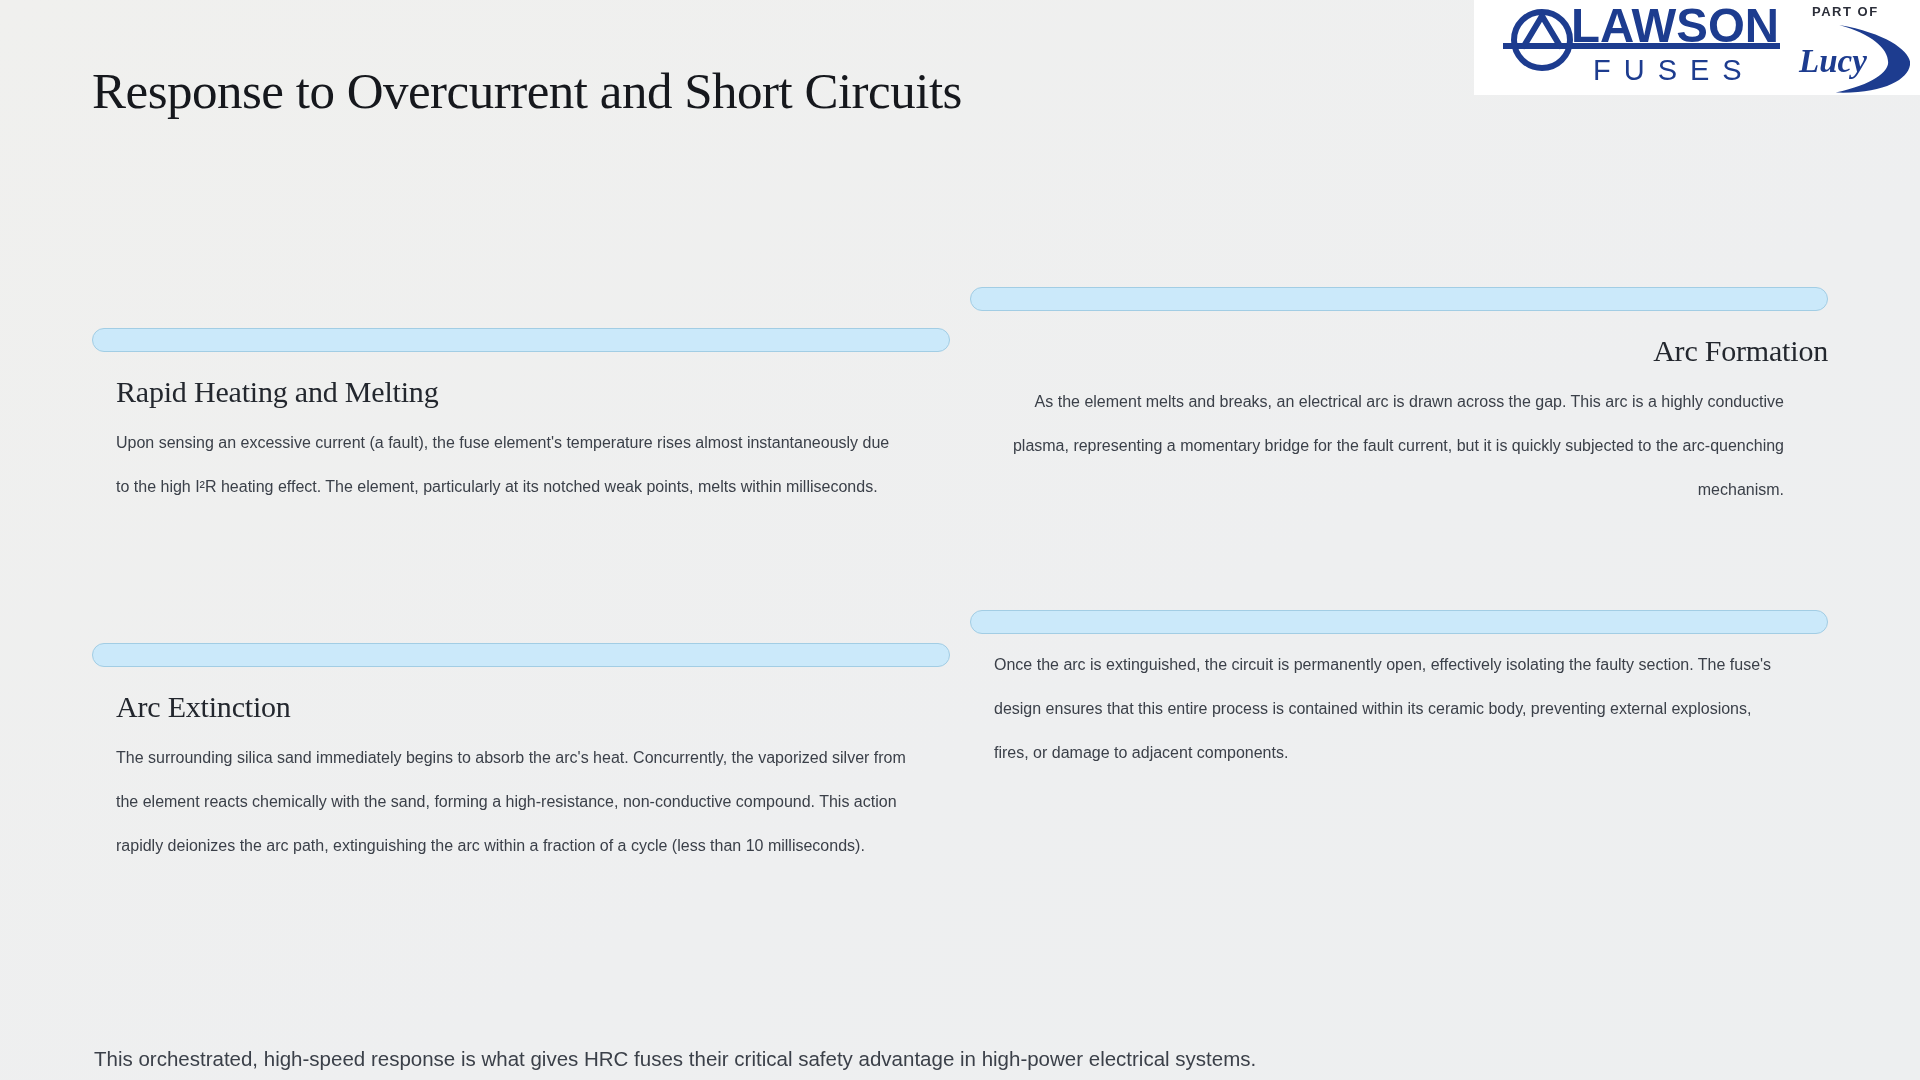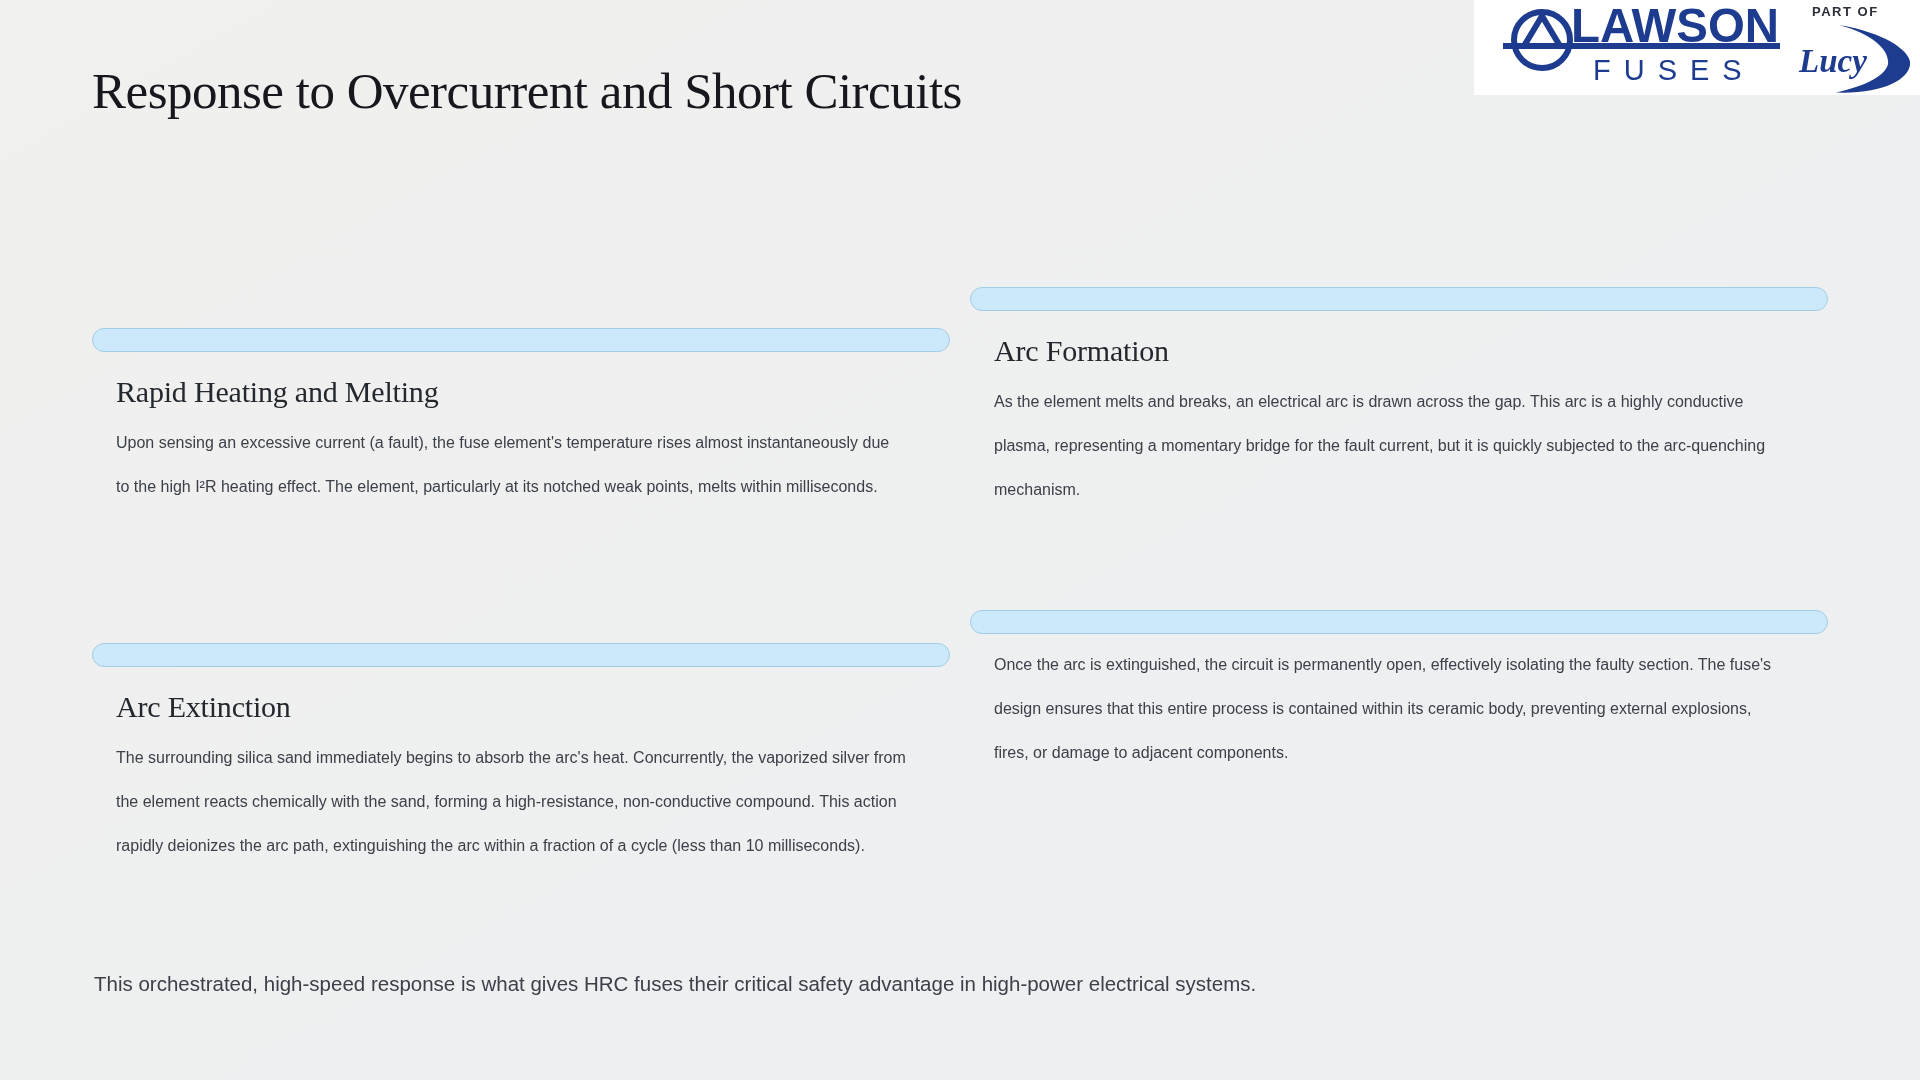--- a/index.html
+++ b/index.html
@@ -18,24 +18,24 @@
     color:var(--title-color,#16181d);
     letter-spacing:-0.5px;
     margin:0;
   }
   .intro, .footer-note{
     position:absolute;left:94px;
     font-size:20.5px;line-height:36px;
     color:var(--body-color,#3b4049);
   }
   .intro{top:176px;width:1710px;}
-  .footer-note{top:930px;width:1760px;margin-top:36px;}
+  .footer-note{top:1005px;width:1760px;margin-top:36px;}
   .card{position:absolute;}
   .card-1{left:92px;top:328px;width:858px;}
-  .card-2{left:970px;top:287px;width:858px;}
+  .card-2{left:970px;top:287px;width:858px;text-align:right;}
   .card-3{left:92px;top:643px;width:858px;}
   .card-4{left:970px;top:610px;width:858px;}
   .pill{
     height:24px;width:100%;
     box-sizing:border-box;
     background:var(--pill-fill,#cbe9fa);
     border:1.5px solid var(--pill-border,#a2cde4);
     border-radius:12px;
   }
   .card h2{

